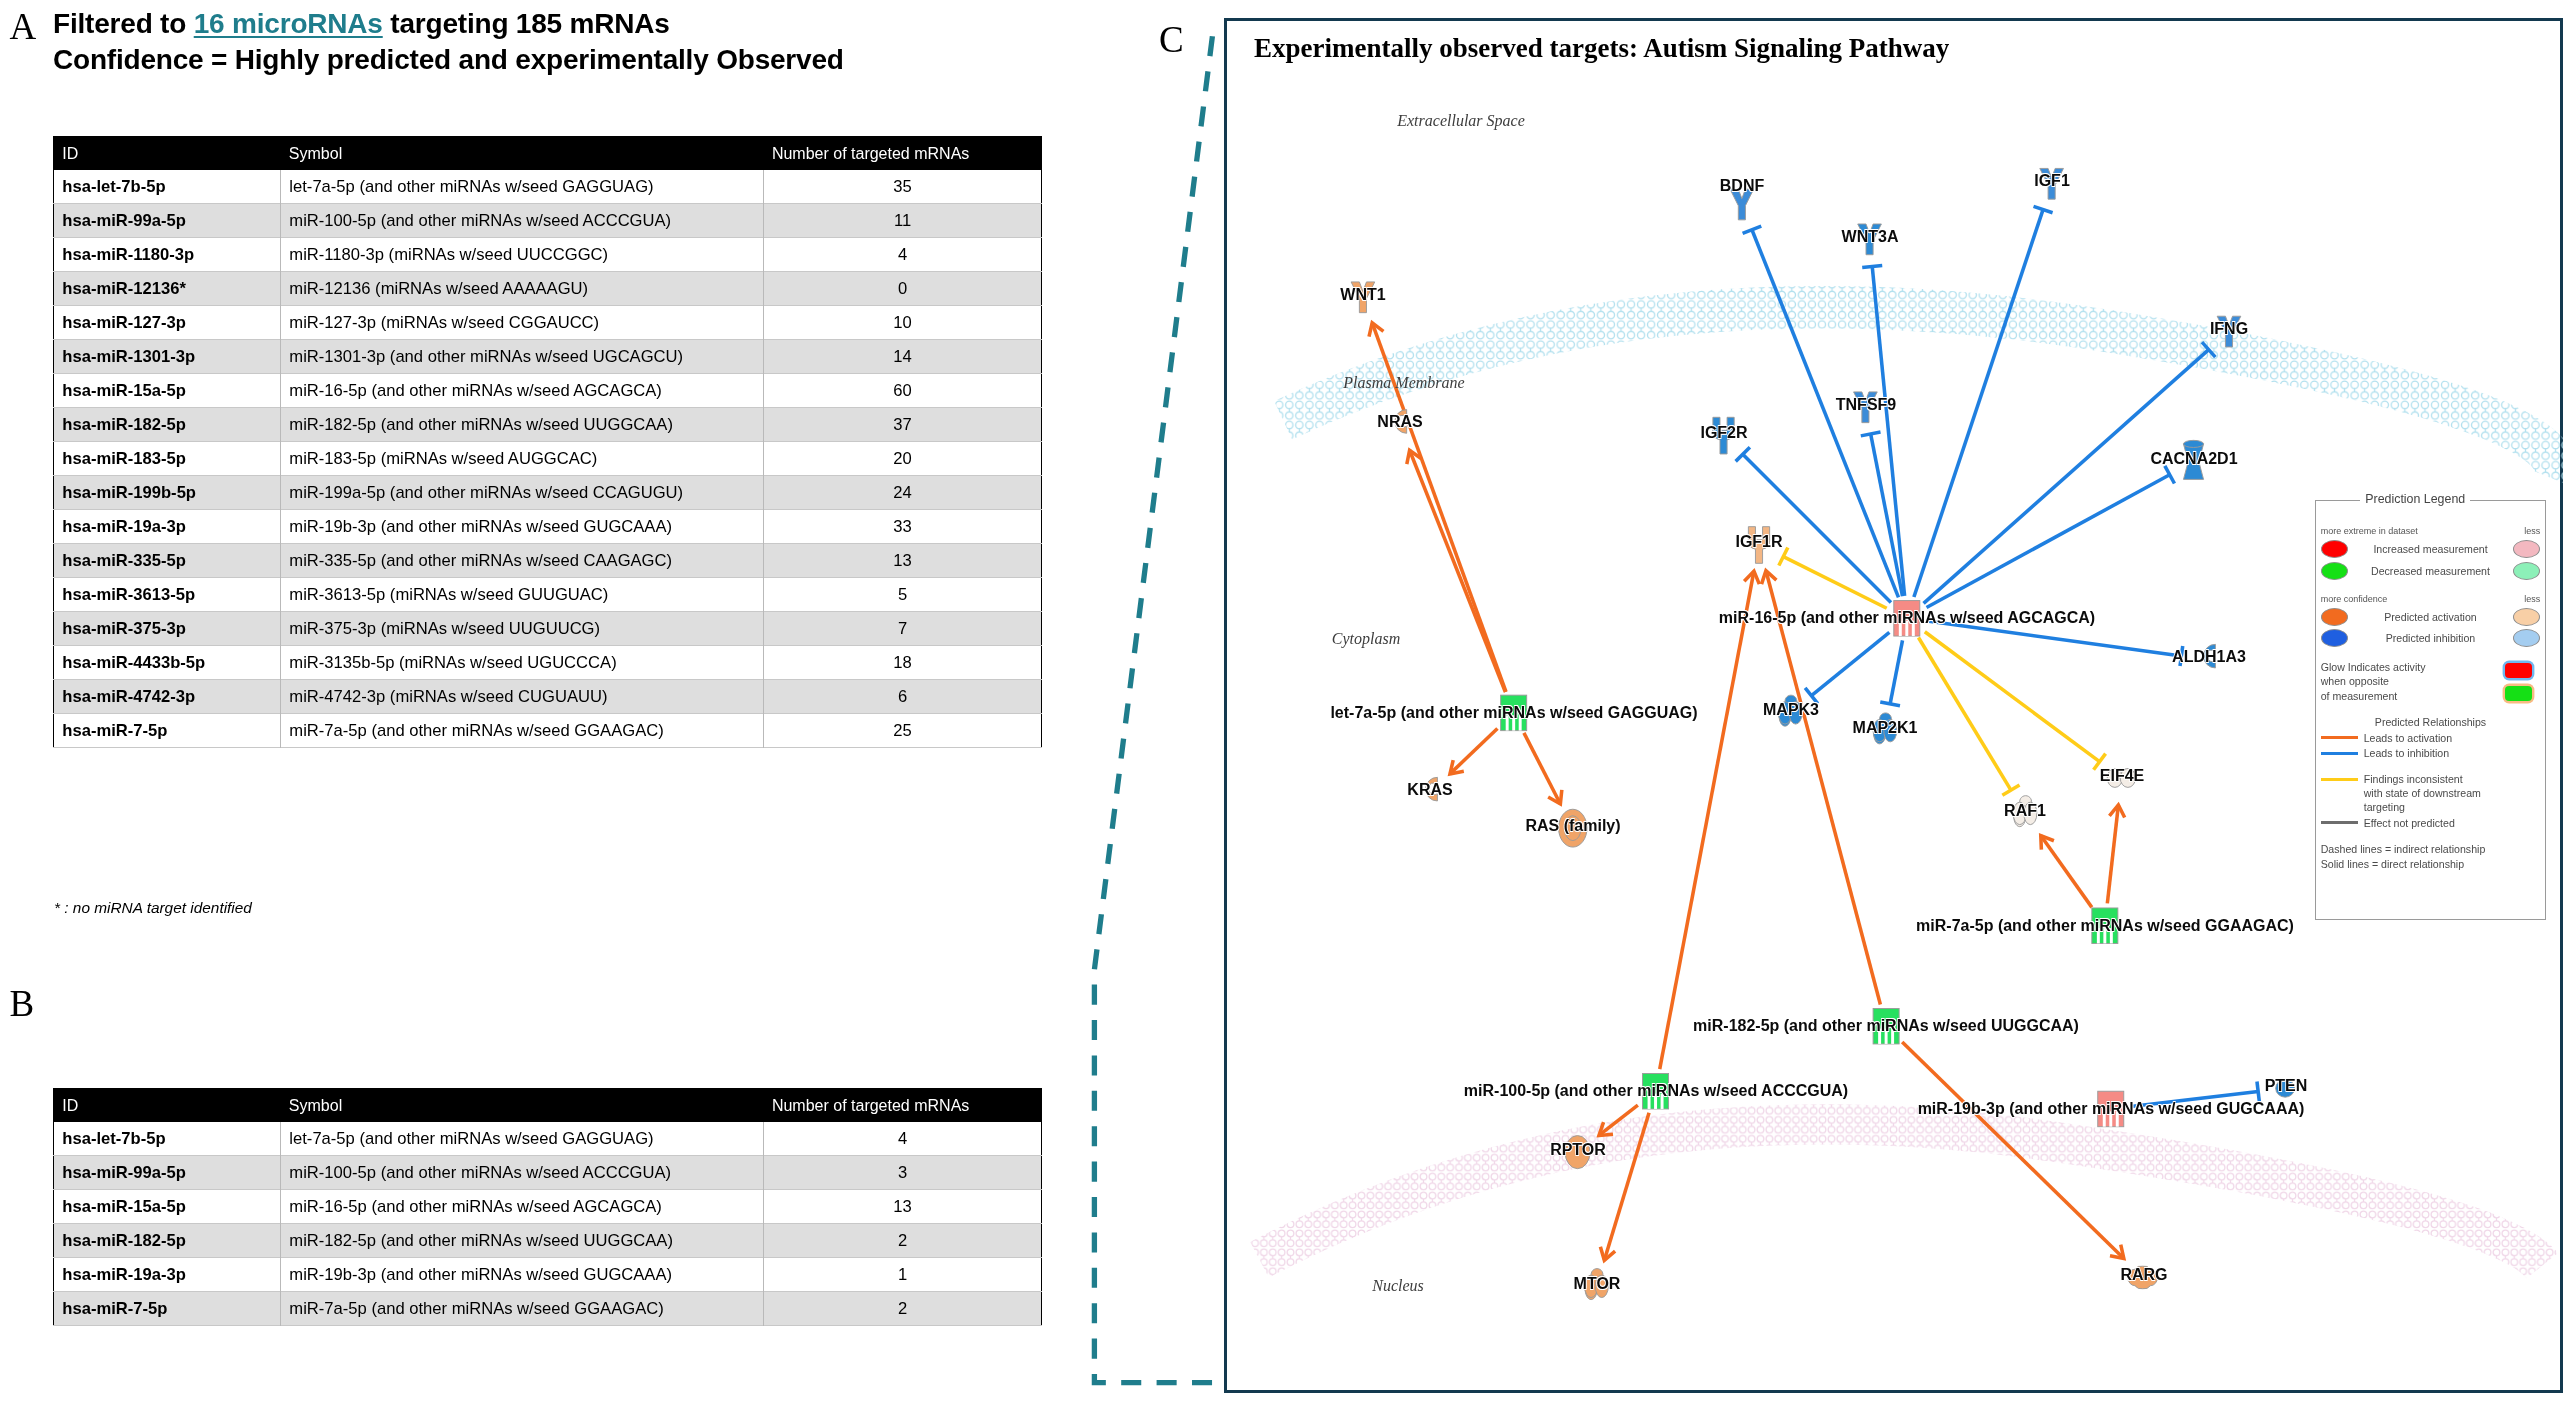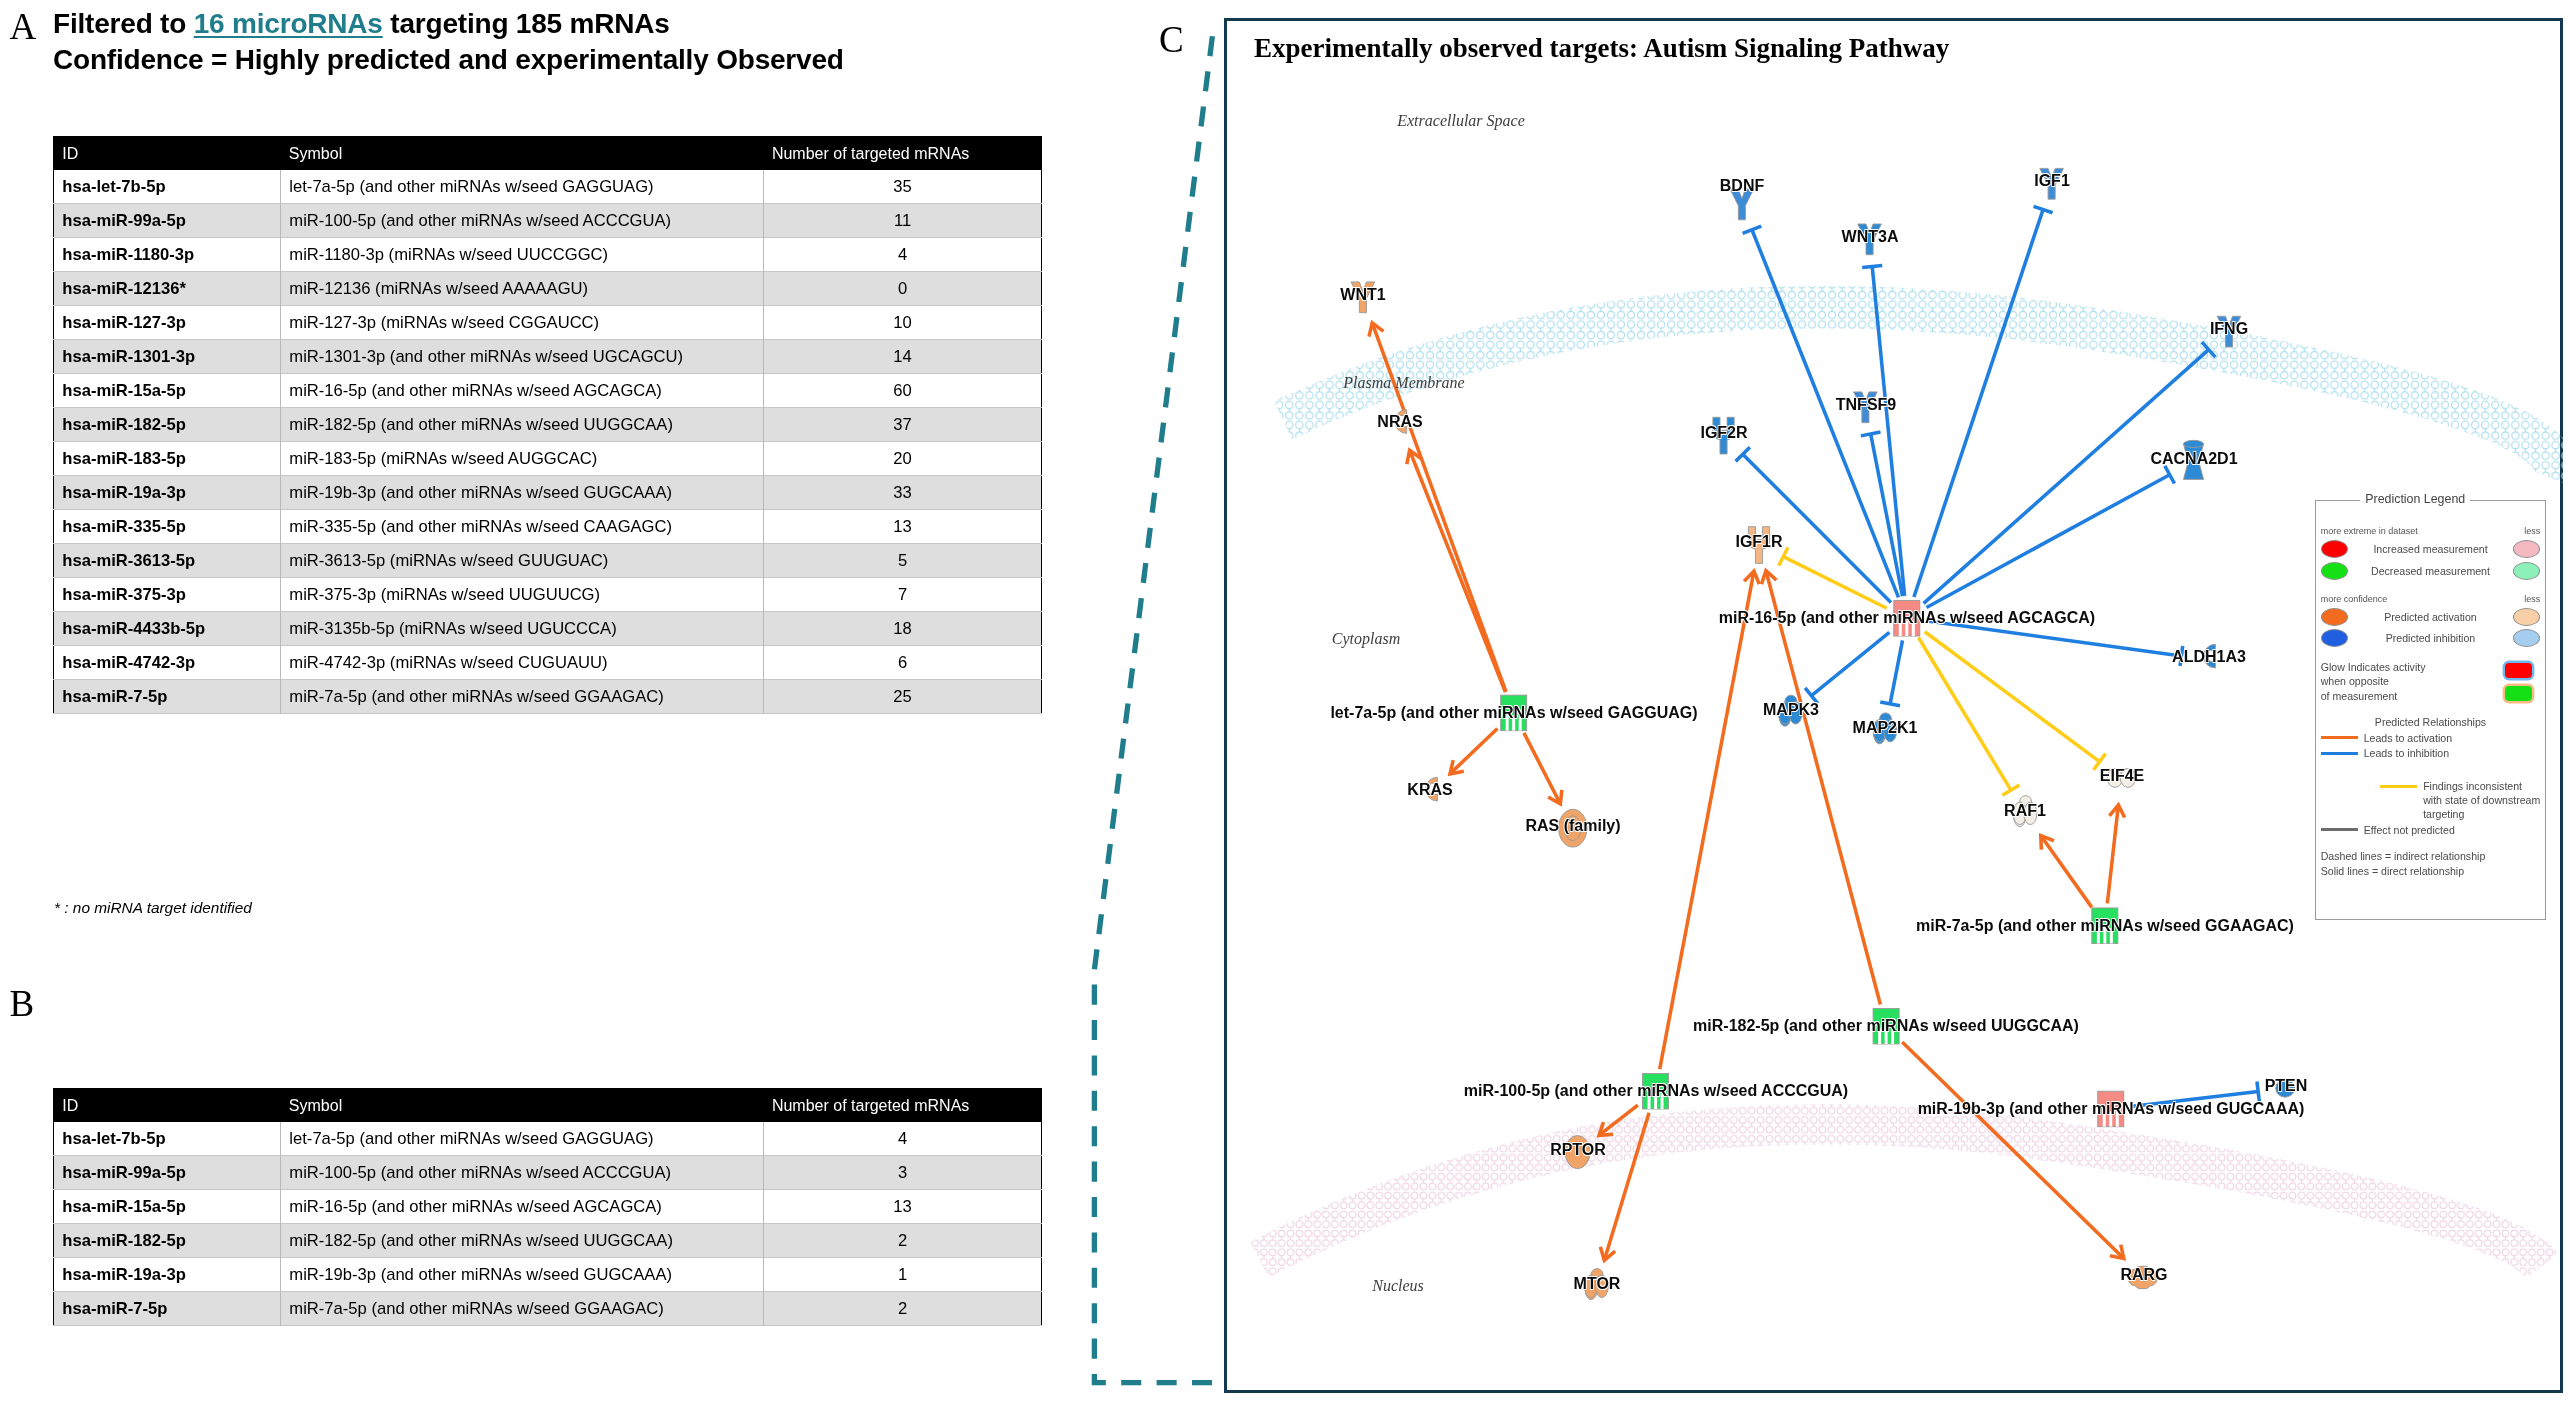--- a/index.html
+++ b/index.html
@@ -108,20 +108,25 @@
       </tr>
       <tr>
         <td class="col-id">hsa-miR-182-5p</td>
         <td class="col-sym">miR-182-5p (and other miRNAs w/seed UUGGCAA)</td>
         <td class="col-num">37</td>
       </tr>
       <tr>
         <td class="col-id">hsa-miR-183-5p</td>
         <td class="col-sym">miR-183-5p (miRNAs w/seed AUGGCAC)</td>
         <td class="col-num">20</td>
+      </tr>
+      <tr>
+        <td class="col-id">hsa-miR-199b-5p</td>
+        <td class="col-sym">miR-199a-5p (and other miRNAs w/seed CCAGUGU)</td>
+        <td class="col-num">24</td>
       </tr>
       <tr>
         <td class="col-id">hsa-miR-19a-3p</td>
         <td class="col-sym">miR-19b-3p (and other miRNAs w/seed GUGCAAA)</td>
         <td class="col-num">33</td>
       </tr>
       <tr>
         <td class="col-id">hsa-miR-335-5p</td>
         <td class="col-sym">miR-335-5p (and other miRNAs w/seed CAAGAGC)</td>
         <td class="col-num">13</td>
@@ -522,21 +527,21 @@
     <span>Predicted Relationships</span>
   </div>
   <div class="lg-row" style="margin-top:3.5px;gap:6px;">
     <span class="lg-line" style="background:#f26b1f;"></span>
     <span>Leads to activation</span>
   </div>
   <div class="lg-row" style="margin-top:3.5px;gap:6px;">
     <span class="lg-line" style="background:#1f7fe0;"></span>
     <span>Leads to inhibition</span>
   </div>
-  <div class="lg-row" style="margin-top:21px;gap:6px;align-items:flex-start;justify-content:flex-end;">
+  <div class="lg-row" style="margin-top:14px;gap:6px;align-items:flex-start;">
     <span class="lg-line" style="background:#ffcc18;margin-top:4.7px;"></span>
     <span style="line-height:1.3;">
       <span style="display:block">Findings inconsistent</span>
       <span style="display:block">with state of downstream</span>
       <span style="display:block">targeting</span>
     </span>
   </div>
   <div class="lg-row" style="margin-top:2.4px;gap:6px;">
     <span class="lg-line" style="background:#6d6d6d;"></span>
     <span>Effect not predicted</span>

